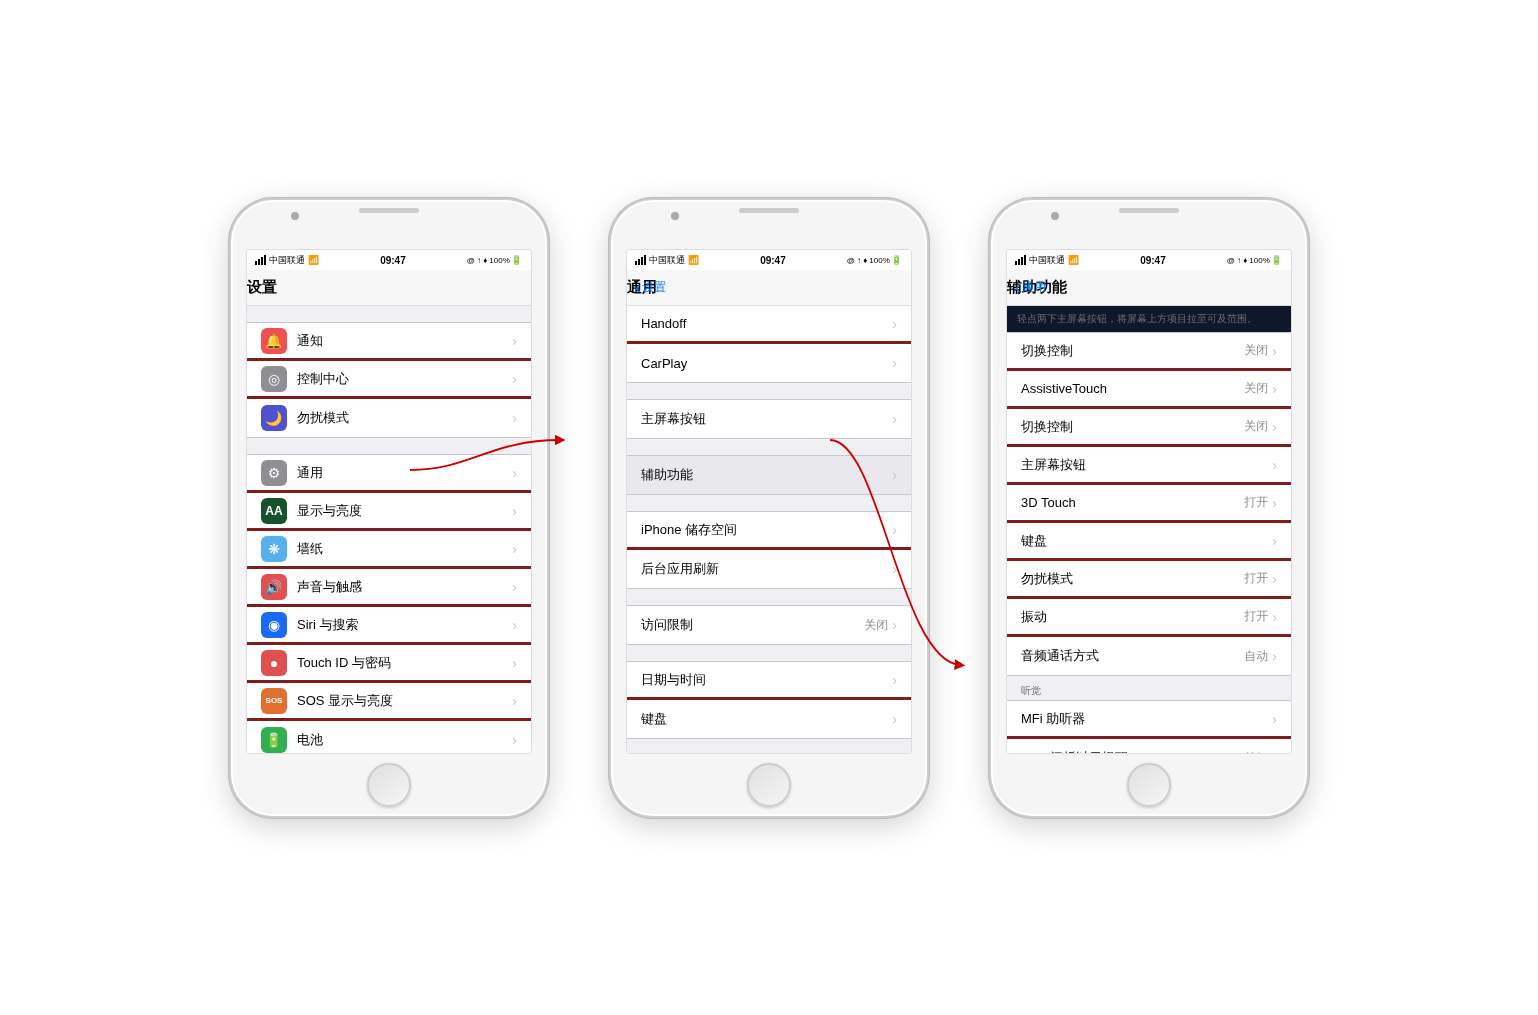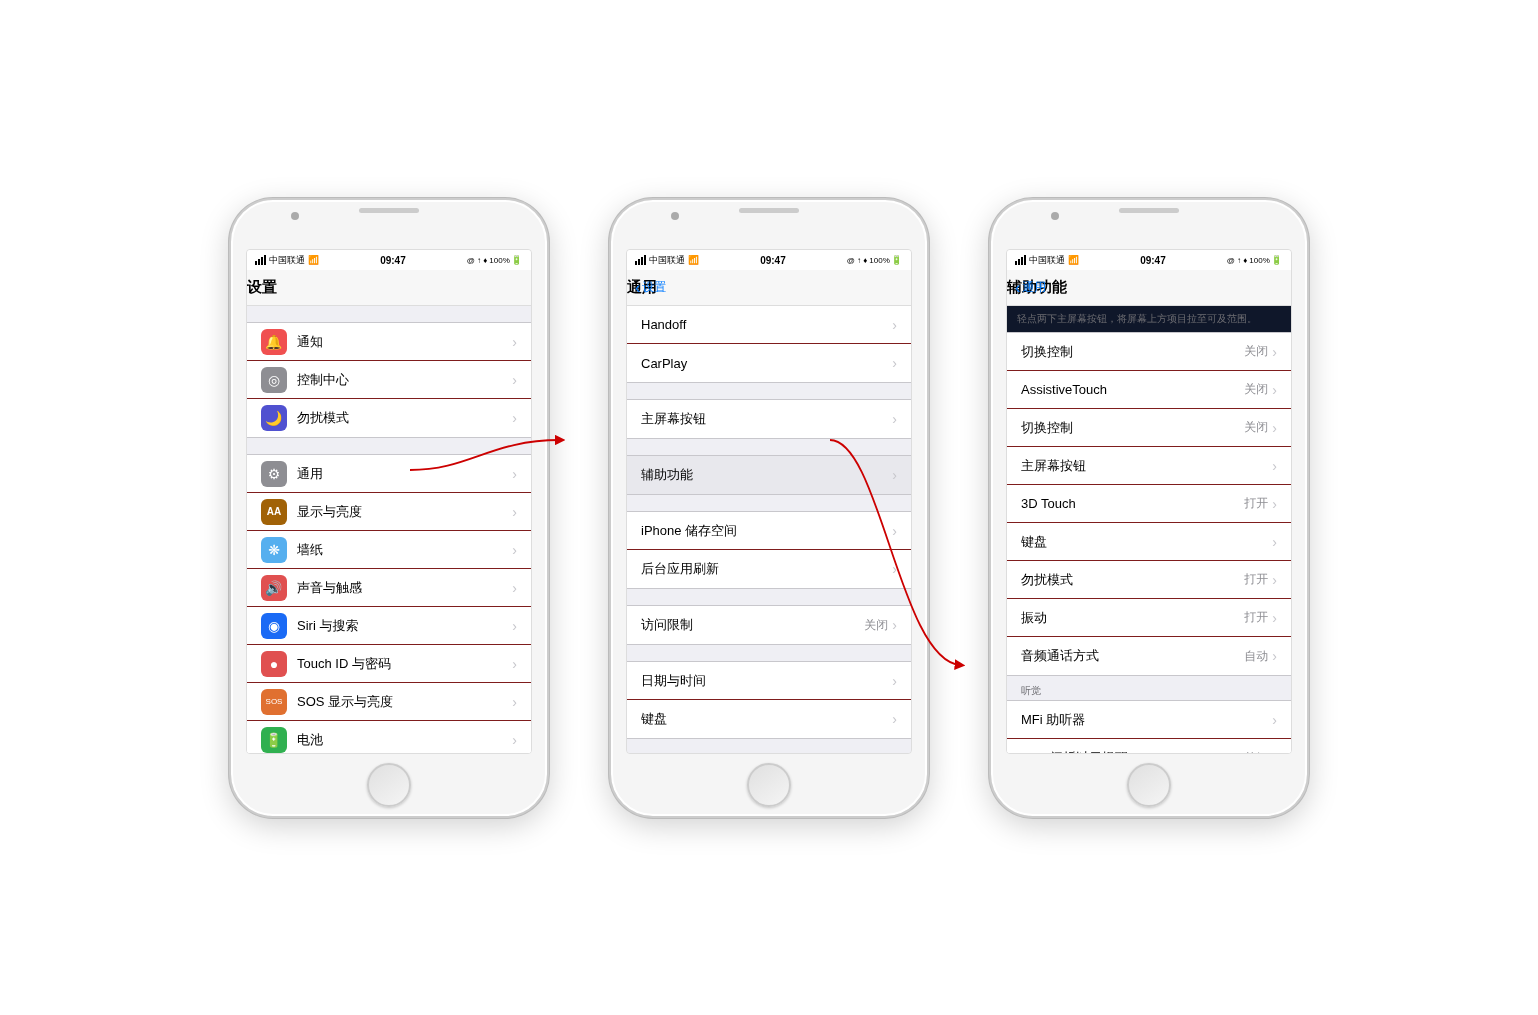--- a/index.html
+++ b/index.html
@@ -132,21 +132,21 @@
       border-top: 1px solid #c8c7cc;
       border-bottom: 1px solid #c8c7cc;
       margin-bottom: 0;
     }
     .settings-row {
       display: flex;
       align-items: center;
       padding: 0 14px;
       height: 38px;
       background: #fff;
-      border-bottom: 1px solid #7f1d1d;
+      border-bottom: 3px solid #7f1d1d;
       position: relative;
       font-size: 13px;
       color: #000;
     }
     .settings-row:last-child { border-bottom: none; }
     .row-icon {
       width: 26px;
       height: 26px;
       border-radius: 6px;
       margin-right: 10px;
@@ -261,21 +261,21 @@
         </div>
         <div class="section-gap"></div>
 
         <div class="settings-group">
           <div class="settings-row">
             <div class="row-icon" style="background:#8e8e93;">⚙</div>
             <span class="row-label">通用</span>
             <span class="row-chevron">›</span>
           </div>
           <div class="settings-row">
-            <div class="row-icon" style="background:#a16207;font-size:10px;font-weight:700;">AA</div>
+            <div class="row-icon" style="background:#14532d;font-size:12px;font-weight:700;">AA</div>
             <span class="row-label">显示与亮度</span>
             <span class="row-chevron">›</span>
           </div>
           <div class="settings-row">
             <div class="row-icon" style="background:#56afef;">❋</div>
             <span class="row-label">墙纸</span>
             <span class="row-chevron">›</span>
           </div>
           <div class="settings-row">
             <div class="row-icon" style="background:#e05050;">🔊</div>
@@ -286,21 +286,21 @@
             <div class="row-icon" style="background:#1a6af5;">◉</div>
             <span class="row-label">Siri 与搜索</span>
             <span class="row-chevron">›</span>
           </div>
           <div class="settings-row">
             <div class="row-icon" style="background:#e05050;">●</div>
             <span class="row-label">Touch ID 与密码</span>
             <span class="row-chevron">›</span>
           </div>
           <div class="settings-row">
-            <div class="row-icon" style="background:#e07030;font-size:8px;font-weight:400;">SOS</div>
+            <div class="row-icon" style="background:#e07030;font-size:8px;font-weight:700;">SOS</div>
             <span class="row-label">SOS 显示与亮度</span>
             <span class="row-chevron">›</span>
           </div>
           <div class="settings-row">
             <div class="row-icon" style="background:#30b050;">🔋</div>
             <span class="row-label">电池</span>
             <span class="row-chevron">›</span>
           </div>
 
         </div>

